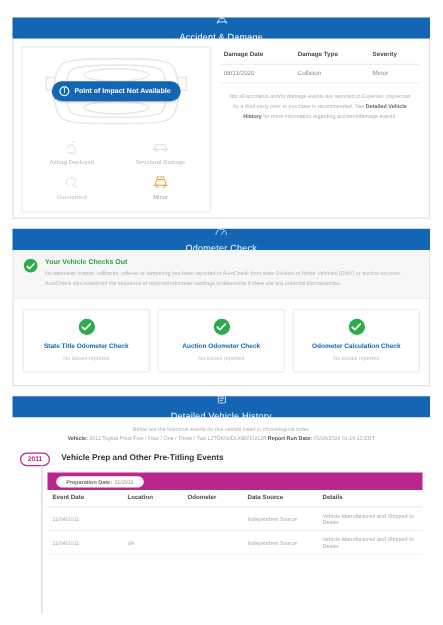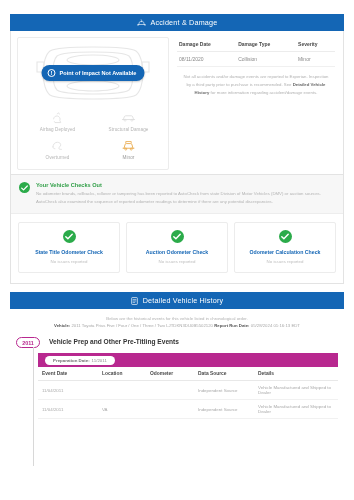--- a/index.html
+++ b/index.html
@@ -13,20 +13,21 @@
 
   
   .sec-head {
     background: #1466b5;
     color: #fff;
     height: 17px;
     display: flex; align-items: center; justify-content: center;
     gap: 5px;
     font-size: 7.2px;
     letter-spacing: .2px;
+    flex-direction: column;
   }
   .sec-head .ico { display:flex; align-items:center; }
   .sec-head svg { display:block; }
 
   .panel { border:1px solid #e3e3e3; border-top:none; background:#fff; }
 
   
   .ad-body { display:flex; padding:6px 6px 4px 6px; gap:6px; }
   .ad-left { width:152px; border:1px solid #ececec; border-radius:2px; padding:4px; }
   .car-wrap { position:relative; height:62px; display:flex; align-items:center; justify-content:center;}
@@ -221,20 +222,29 @@
             </tr>
           </tbody>
         </table>
         <div class="disclaim">
           <span>Not all accidents and/or damage events are reported to Experian. Inspection by a third party prior to purchase is recommended. See </span><b>Detailed Vehicle History</b><span> for more information regarding accident/damage events.</span>
         </div>
       </div>
     </div>
   </div>
 
+  <div class="sec-head" style="margin-top:8px;">
+    <span class="ico">
+      <svg width="10" height="8" viewBox="0 0 20 14">
+          <path d="M1.5 12a8.5 8.5 0 0117 0" stroke="#fff" stroke-width="1.2" fill="none" stroke-linecap="round"></path>
+          <path d="M10 12l4-5" stroke="#fff" stroke-width="1.2" stroke-linecap="round"></path>
+        </svg>
+    </span>
+    <span>Odometer Check</span>
+  </div>
 
   <div class="panel">
     <div class="odo-banner">
       <span class="check-circle">
         <svg width="7" height="6" viewBox="0 0 10 8">
             <path d="M1 4.2l2.6 2.5L9 1.2" stroke="#fff" stroke-width="1.8" fill="none" stroke-linecap="round" stroke-linejoin="round"></path>
           </svg>
       </span>
       <div class="txt">
         <h4>Your Vehicle Checks Out</h4>

